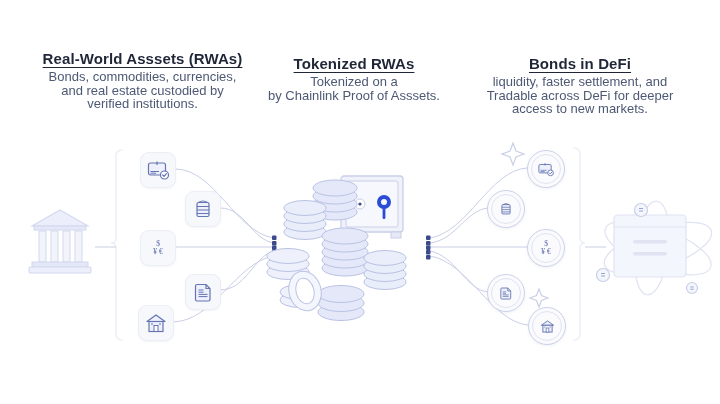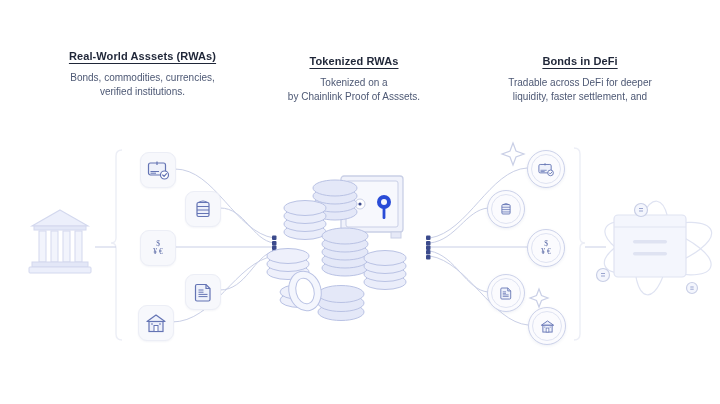--- a/index.html
+++ b/index.html
@@ -6,26 +6,26 @@
   body{
     width:720px;height:404px;background:#ffffff;overflow:hidden;
     font-family:"Liberation Sans", sans-serif;
     position:relative;
   }
   .stage{position:absolute;inset:0;}
 
   
   .col-head{position:absolute;text-align:center;}
   .col-title{
-    font-size:11px;font-weight:bold;color:#1f2638;letter-spacing:.1px;
+    font-size:15px;font-weight:bold;color:#1f2638;letter-spacing:.1px;
     text-decoration:underline;text-underline-offset:3px;
     white-space:nowrap;
   }
   .col-body{
-    margin-top:9px;font-size:10px;line-height:13.5px;color:#4d5874;
+    margin-top:3px;font-size:13px;line-height:13.5px;color:#4d5874;
   }
   .col-body div{white-space:nowrap;}
 
   #head-rwa{left:15px;top:50px;width:255px;}
   #head-tok{left:249px;top:55px;width:210px;}
   #head-defi{left:455px;top:55px;width:250px;}
 
   
   svg.layer{position:absolute;left:0;top:0;width:720px;height:404px;overflow:visible;}
 
@@ -54,37 +54,39 @@
 </style>
 </head>
 <body>
 
 <div class="stage">
 
   <div class="col-head" id="head-rwa">
     <div class="col-title">Real-World Asssets (RWAs)</div>
     <div class="col-body">
       <div>Bonds, commodities, currencies,</div>
+      <div>and real estate custodied by</div>
       <div>verified institutions.</div>
     </div>
   </div>
 
   <div class="col-head" id="head-tok">
     <div class="col-title">Tokenized RWAs</div>
     <div class="col-body">
       <div>Tokenized on a</div>
       <div>by Chainlink Proof of Asssets.</div>
     </div>
   </div>
 
   <div class="col-head" id="head-defi">
     <div class="col-title">Bonds in DeFi</div>
     <div class="col-body">
+      <div>liquidity, faster settlement, and</div>
       <div>Tradable across DeFi for deeper</div>
-      <div>liquidity, faster settlement, and</div>
+      <div>access to new markets.</div>
     </div>
   </div>
 
   <svg class="layer">
 
     <path d="M122 150 q-6 0 -6 6 L116 238 q0 5 -5 5 q5 0 5 5 L116 334 q0 6 6 6" fill="none" stroke="#eceef6" stroke-width="1.4"></path>
 
     <path d="M574 148 q6 0 6 6 L580 238 q0 5 5 5 q-5 0 -5 5 L580 334 q0 6 -6 6" fill="none" stroke="#eceef6" stroke-width="1.4"></path>
 
     <g fill="none" stroke="#c9cfe6" stroke-width="1">

